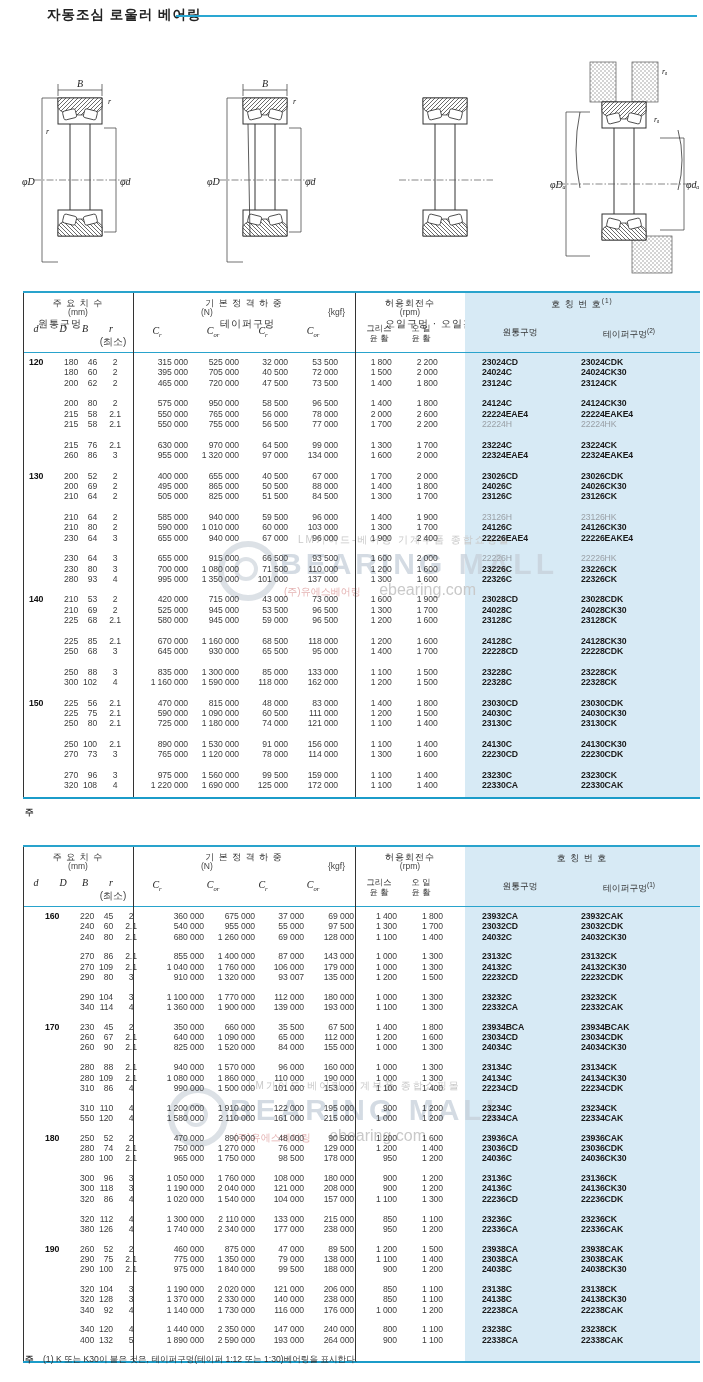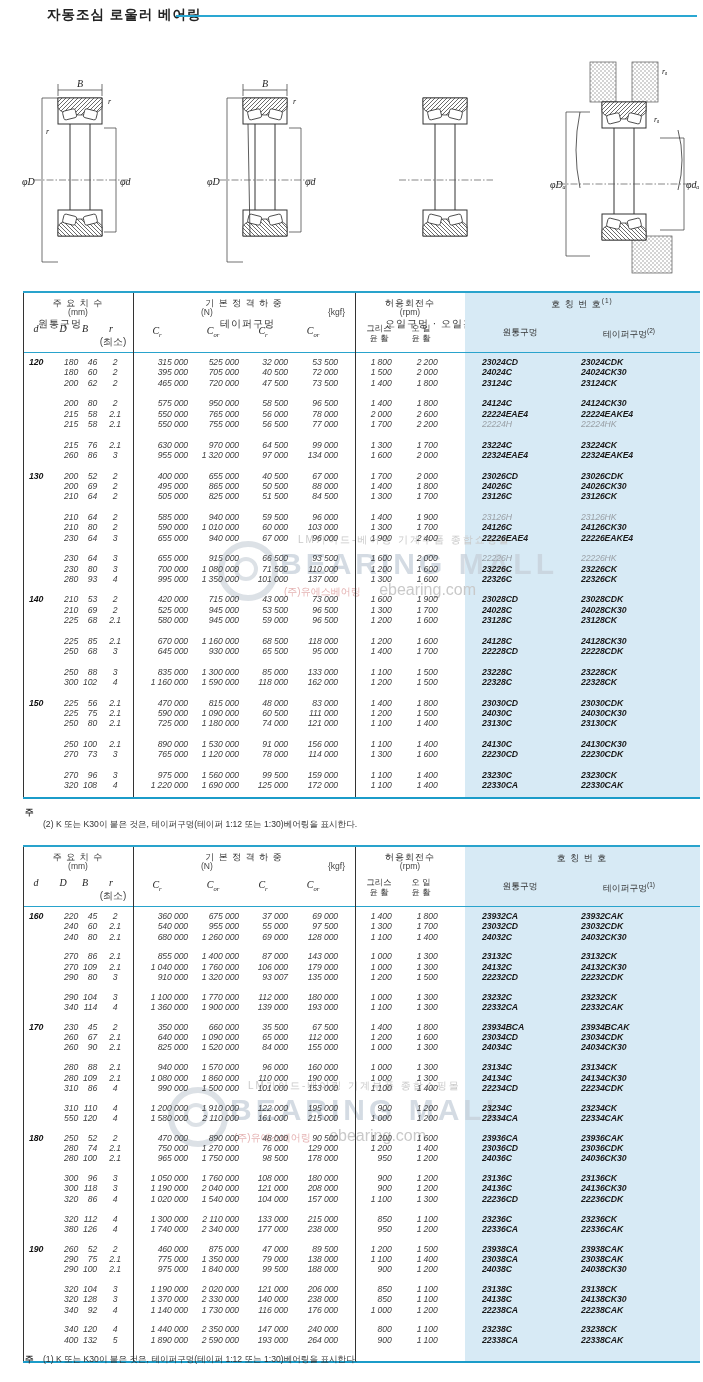--- a/index.html
+++ b/index.html
@@ -31,25 +31,25 @@
   .h-unit{font-size:8.5px;color:#444;text-align:right;}
   .ctr{transform:translateX(-50%);}
   .ital{font-family:"Liberation Serif",serif;font-style:italic;font-size:10px;color:#222;}
   .subh-small{font-size:10px;color:#444;}
   .h2line{font-size:8.3px;line-height:10px;color:#333;text-align:center;}
   .h-name{font-size:8.8px;color:#333;}
   sub{font-size:6.5px;}
   sup{font-size:6.5px;}
   
   .tbody{position:relative;z-index:2;padding:4px 0 6px 0;}
-  .group{margin-bottom:10px;font-style:italic;}
+  .group{margin-bottom:10px;}
   .t2 .group{margin-bottom:9.5px;}
   .grp-last{margin-bottom:0;}
   .row{display:flex;height:10.45px;line-height:10.45px;font-size:8.6px;color:#3d3d3d;letter-spacing:-0.1px;}
-  .t2 .row{height:10.3px;line-height:10.3px;}
+  .t2 .row{height:10.3px;line-height:10.3px;padding-left:16px;}
   .cell{white-space:nowrap;}
   .c-d{width:30px;padding-left:6px;font-weight:bold;color:#111;font-size:8.8px;}
   .c-D{width:22px;text-align:right;}
   .c-B{width:20px;text-align:right;}
   .c-r{width:38px;text-align:center;}
   .sec-dims{display:flex;width:110px;}
   .sec-loads{display:flex;width:222px;}
   .c-crn{width:55px;text-align:right;}
   .c-corn{width:51px;text-align:right;}
   .c-crk{width:49px;text-align:right;}
@@ -943,24 +943,20 @@
           </div>
         </div>
       </div>
     </div>
 </div>
 
 <div class="notes n1">
     <div class="note-line">
       <span class="note-label">주</span>
     </div>
-    <div class="note-line">
-      <span class="note-label empty">주</span>
-      <span class="note-text">(2) K 또는 K30이 붙은 것은, 테이퍼구멍(테이퍼 1:12 또는 1:30)베어링을 표시한다.</span>
-    </div>
   </div>
 
 <div class="spec-table t2">
   <div class="blue-bg"></div>
   <div class="vline vl-left"></div>
   <div class="vline vl-1"></div>
   <div class="vline vl-2"></div>
 
   <div class="wm" style="left:145px;top:232px;">
     <div class="wm-circle" style="left:0;top:8px;"></div>

